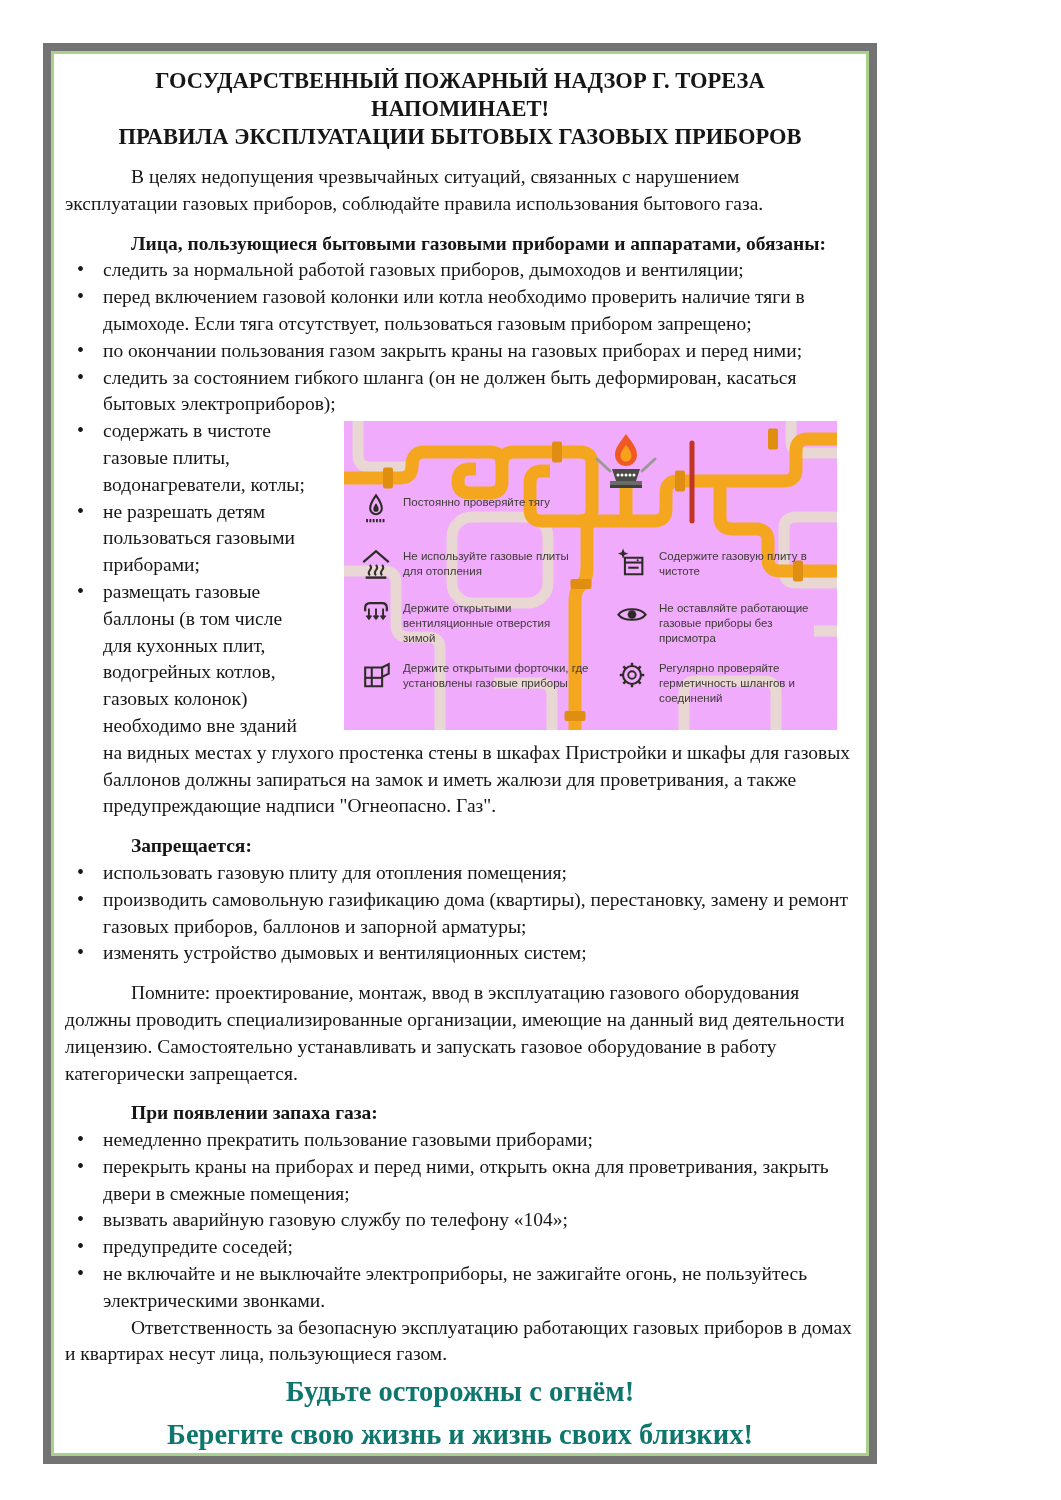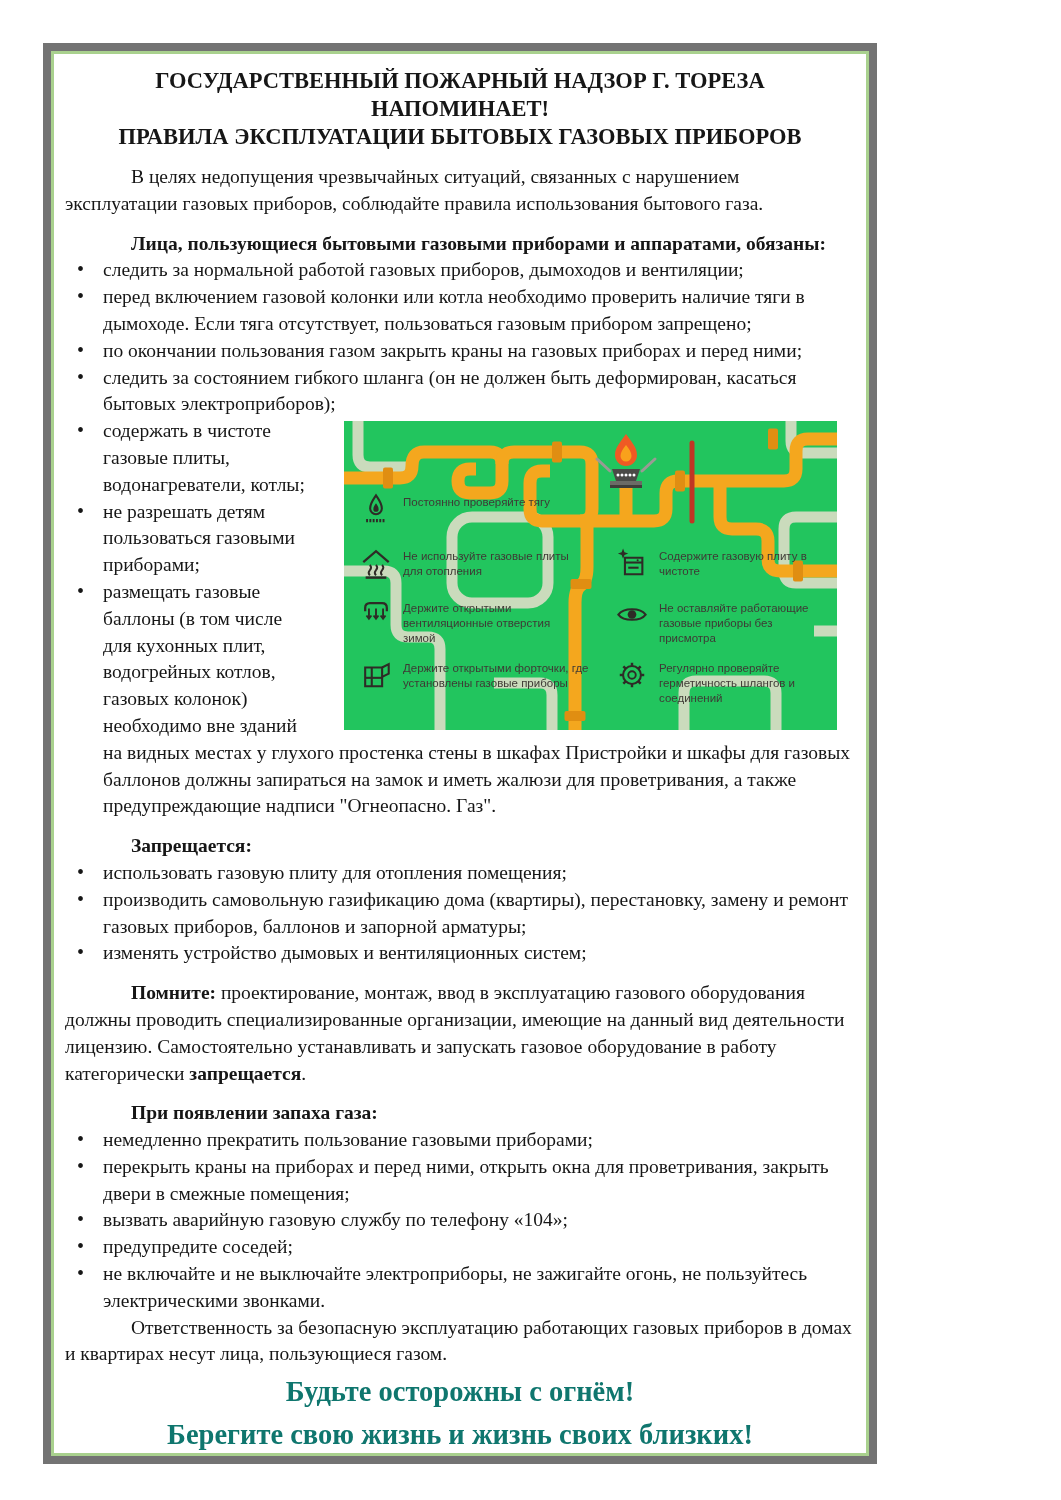--- a/index.html
+++ b/index.html
@@ -18,25 +18,25 @@
     padding:13px 11px 4px 11px;overflow:hidden;
   }
   .title{ text-align:center;font-weight:bold;font-size:22.5px;line-height:28px;}
   .body-p{font-size:19.5px;line-height:26.8px;margin:0;}
   .indent{text-indent:66px;}
   .gap{margin-top:13px;}
   .sec-h{font-weight:bold;}
   ul.blist{margin:0;padding:0 0 0 38px;list-style:none;font-size:19.5px;line-height:26.8px;}
   ul.blist li{position:relative;}
   ul.blist li::before{content:"\2022";position:absolute;left:-26px;top:-1px;font-size:20px;}
-  b{font-weight:bold;}
+  b{font-weight:normal;}
   
   .ig-wrap{
     float:right;width:493px;height:309px;margin:3px 18px 6px 29px;
-    position:relative;background:#22c55e;overflow:hidden;
+    position:relative;background:#f0abfc;overflow:hidden;
   }
   .ig-svg{position:absolute;left:0;top:0;}
   .ig-row{
     position:absolute;display:flex;gap:11px;align-items:flex-start;
     font-family:"Liberation Sans",sans-serif;font-size:11.5px;line-height:1.28;
     color:#3e3a35;font-weight:500;
   }
   .ig-row svg{flex-shrink:0;}
   .ig-text{padding-top:2px;}
   .red-block{

